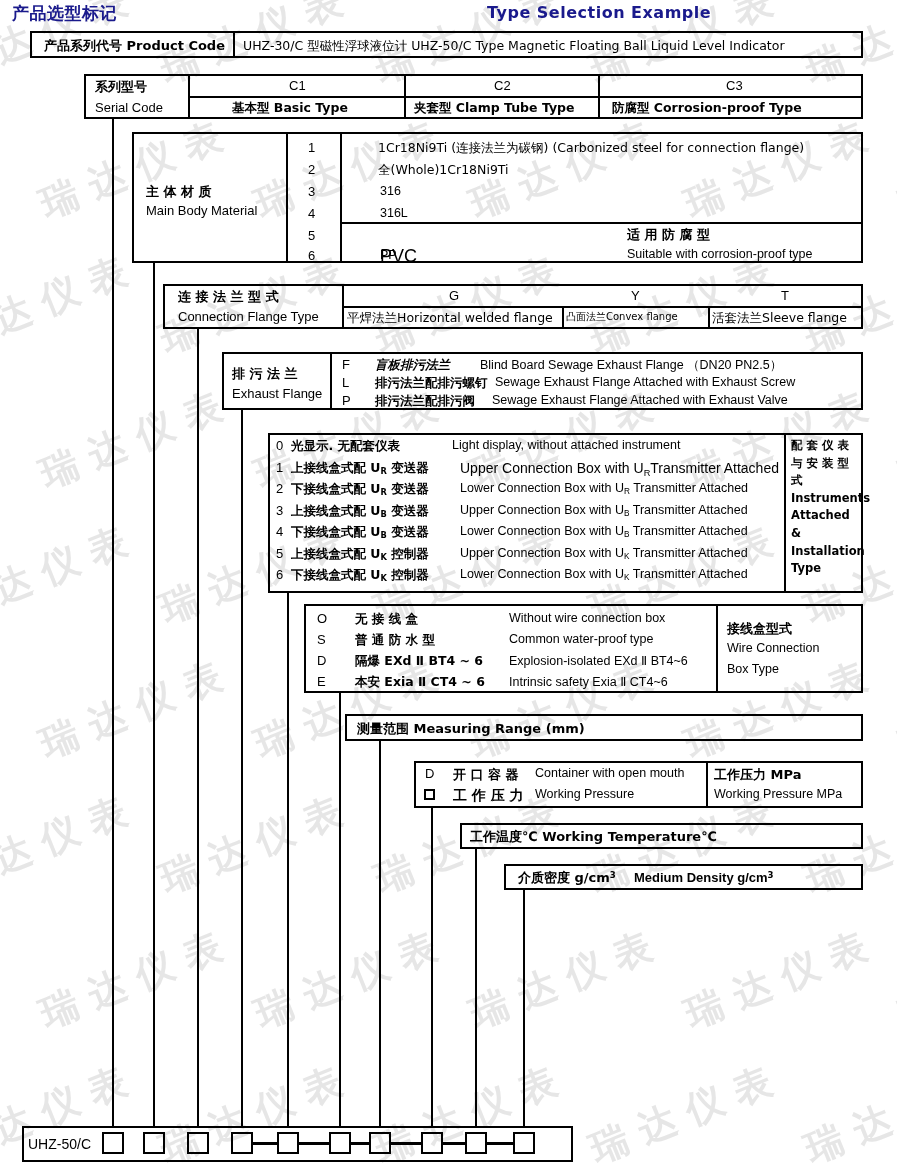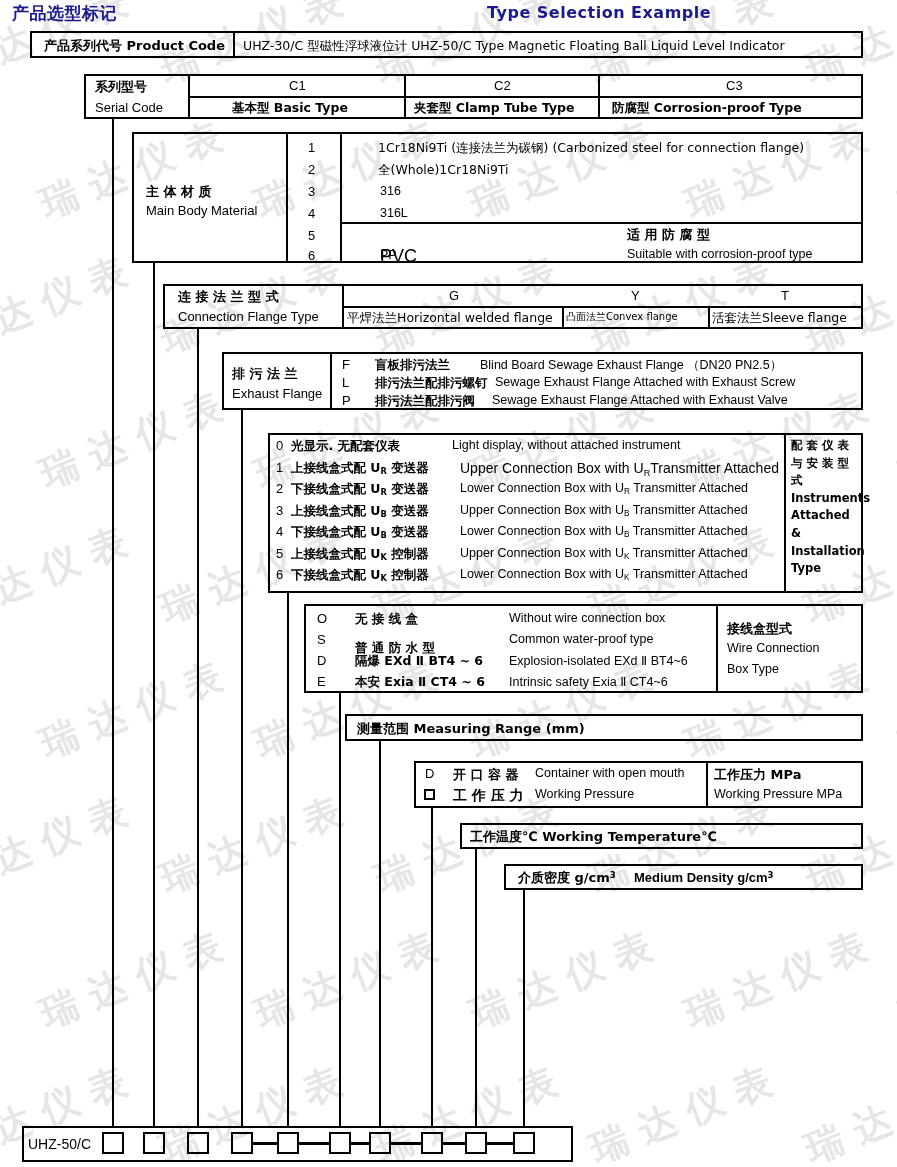--- a/index.html
+++ b/index.html
@@ -178,21 +178,21 @@
   <div class="box" style="left:222px;top:352px;width:641px;height:58px;"></div>
   <div class="cell-div" style="left:330px;top:352px;height:58px;"></div>
 
   <div class="lbl cn" style="left:232px;top:365px;font-size:13px;">排 污 法 兰</div>
   <div class="lbl en" style="left:232px;top:386px;font-size:13px;">Exhaust Flange</div>
 
   <div class="lbl en" style="left:342px;top:357px;font-size:13px;">F</div>
   <div class="lbl en" style="left:342px;top:375px;font-size:13px;">L</div>
   <div class="lbl en" style="left:342px;top:393px;font-size:13px;">P</div>
 
-  <div class="lbl cn" style="left:375px;top:357px;font-size:12.5px;">盲板排污法兰</div>
+  <div class="lbl cn" style="left:375px;top:357px;font-size:12.5px;font-style:italic;">盲板排污法兰</div>
   <div class="lbl cn" style="left:375px;top:375px;font-size:12.5px;">排污法兰配排污螺钉</div>
   <div class="lbl cn" style="left:375px;top:393px;font-size:12.5px;">排污法兰配排污阀</div>
 
   <div class="lbl en" style="left:480px;top:357px;font-size:12.5px;">Blind Board Sewage Exhaust Flange （DN20 PN2.5）</div>
   <div class="lbl en" style="left:495px;top:375px;font-size:12.5px;">Sewage Exhaust Flange Attached with Exhaust Screw</div>
   <div class="lbl en" style="left:492px;top:393px;font-size:12.5px;">Sewage Exhaust Flange Attached with Exhaust Valve</div>
 
   <div class="box" style="left:268px;top:433px;width:595px;height:160px;"></div>
   <div class="cell-div" style="left:784px;top:433px;height:160px;"></div>
 
@@ -223,21 +223,21 @@
   <div class="lbl cn" style="left:791px;top:437px;width:68px;white-space:normal;font-size:11.5px;line-height:17.6px;">配 套 仪 表 与 安 装 型 式 Instruments Attached &amp; Installation Type</div>
 
   <div class="box" style="left:304px;top:604px;width:559px;height:89px;"></div>
   <div class="cell-div" style="left:716px;top:604px;height:89px;"></div>
 
   <div id="wire-rows">
       <div class="lbl en" style="left: 317px; top: 611px; font-size: 13px;">O</div>
       <div class="lbl cn" style="left: 355px; top: 611px; font-size: 12.5px;">无 接 线 盒</div>
       <div class="lbl en" style="left: 509px; top: 611px; font-size: 12.5px;">Without wire connection box</div>
       <div class="lbl en" style="left: 317px; top: 632px; font-size: 13px;">S</div>
-      <div class="lbl cn" style="left: 355px; top: 632px; font-size: 12.5px; margin-top: 8px;">普 通 防 水 型</div>
+      <div class="lbl cn" style="left: 355px; top: 632px; font-size: 12.5px;">普 通 防 水 型</div>
       <div class="lbl en" style="left: 509px; top: 632px; font-size: 12.5px;">Common water-proof type</div>
       <div class="lbl en" style="left: 317px; top: 653px; font-size: 13px;">D</div>
       <div class="lbl cn" style="left: 355px; top: 653px; font-size: 12.5px;">隔爆 EXd Ⅱ BT4 ~ 6</div>
       <div class="lbl en" style="left: 509px; top: 653px; font-size: 12.5px;">Explosion-isolated EXd Ⅱ BT4~6</div>
       <div class="lbl en" style="left: 317px; top: 674px; font-size: 13px;">E</div>
       <div class="lbl cn" style="left: 355px; top: 674px; font-size: 12.5px;">本安 Exia Ⅱ CT4 ~ 6</div>
       <div class="lbl en" style="left: 509px; top: 674px; font-size: 12.5px;">Intrinsic safety Exia Ⅱ CT4~6</div>
     </div>
 
   <div class="lbl cn" style="left:727px;top:620px;font-size:13px;">接线盒型式</div>

